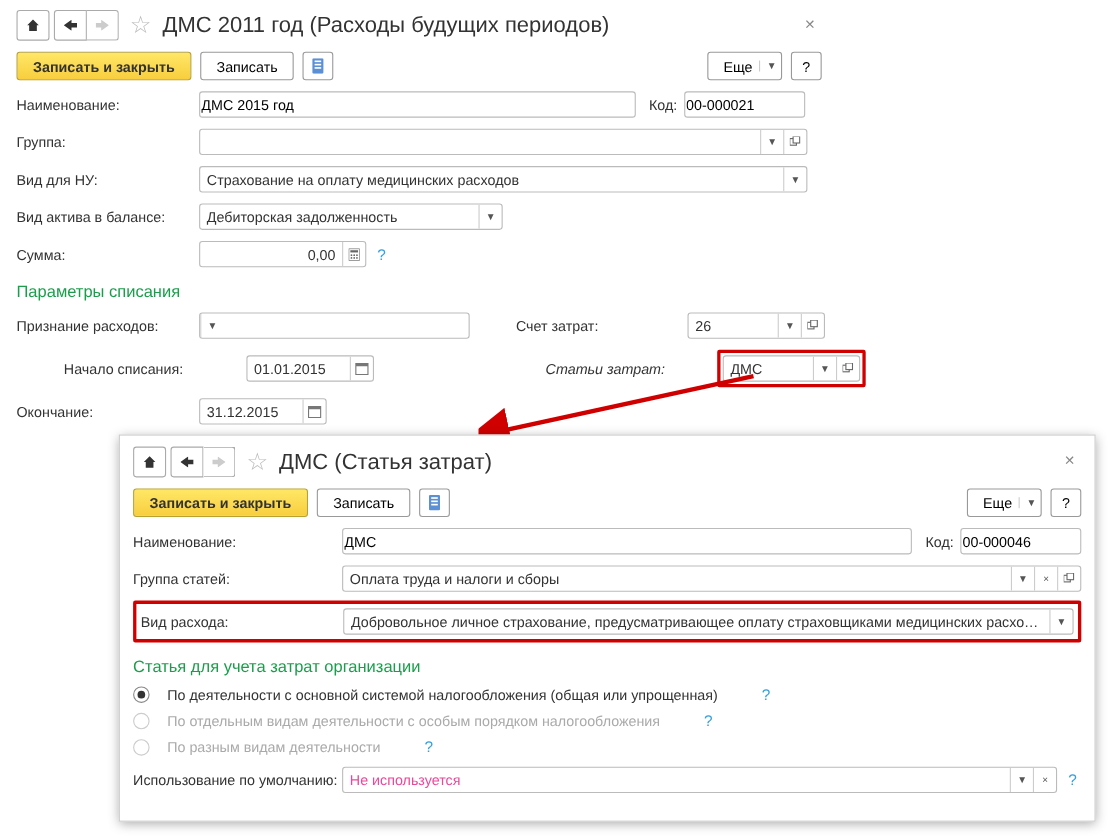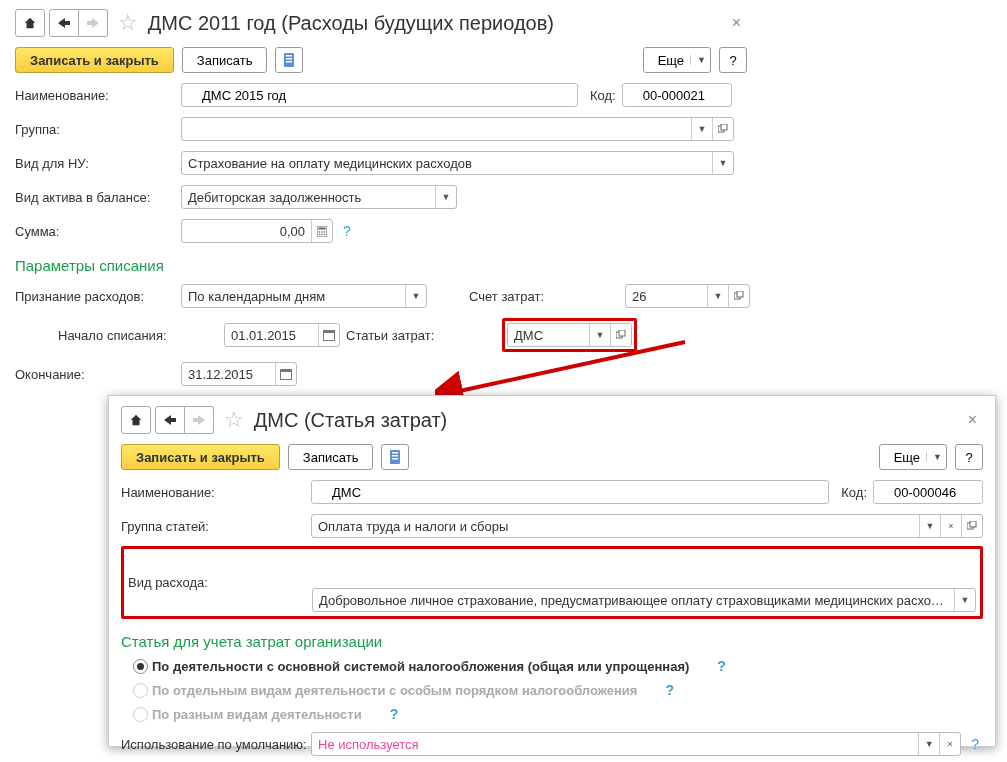--- a/index.html
+++ b/index.html
@@ -98,21 +98,21 @@
     gap: 6px;
   }
   .label {
     color:#333;
     white-space: nowrap;
   }
   input[type=text].field, .combo {
     border:1px solid #bbb;
     border-radius:3px;
     height:24px;
-    padding: 0 20px;
+    padding: 0 1px;
     font-size:13px;
     background:#fff;
     box-sizing:border-box;
   }
   .combo {
     display:flex;
     align-items:center;
     padding:0;
     overflow:hidden;
   }
@@ -159,24 +159,23 @@
   }
   .red-box {
     border: 3px solid #d00000;
     border-radius: 2px;
     padding: 2px;
     box-sizing: border-box;
   }
   .radio-row {
     display:flex;
     align-items:center;
-    gap:4px;
+    gap:16px;
     margin-top:8px;
-    margin-left: 12px;
-    font-weight: bold;
+    margin-left: 0;
   }
   .radio-row.disabled { color:#aaa; }
   .radio {
     width:13px; height:13px; border:1px solid #888; border-radius:50%;
     display:inline-flex; align-items:center; justify-content:center;
   }
   .radio.disabled { border-color:#ccc;}
   .radio .dot { width:7px; height:7px; background:#333; border-radius:50%; }
   .grey-placeholder { color:#ec4899; }
   svg.arrow {
@@ -296,21 +295,20 @@
       </span>
     </div>
     <span class="help-q">?</span>
   </div>
 
   <div class="section-title">Параметры списания</div>
 
   <div class="form-row">
     <span class="label" style="width:160px;">Признание расходов:</span>
     <div class="combo" style="width:246px;">
-      <span class="combo-text">По календарным дням</span>
       <span class="combo-btn">▼</span>
     </div>
     <span class="label" style="width:150px; margin-left:36px;">Счет затрат:</span>
     <div class="combo" style="width:125px;">
       <span class="combo-text">26</span>
       <span class="combo-btn">▼</span>
       <span class="combo-btn">
         <svg width="10" height="10">
             <rect x="0" y="2" width="6" height="6" fill="none" stroke="#666"></rect>
             <rect x="3" y="0" width="6" height="6" fill="#fff" stroke="#666"></rect>
@@ -318,21 +316,21 @@
       </span>
     </div>
   </div>
 
   <div class="form-row">
     <span class="label" style="width:160px;margin-left:43px;">Начало списания:</span>
     <div class="combo" style="width:116px;">
       <span class="combo-text">01.01.2015</span>
       <span class="combo-btn cal-icon"></span>
     </div>
-    <span class="label" style="width:150px; ">Статьи затрат:</span>
+    <span class="label" style="width:150px; margin-left:150px;font-style:italic;">Статьи затрат:</span>
     <div class="red-box" style="display:inline-block; position:relative;">
       <div class="combo" style="width:125px;">
         <span class="combo-text">ДМС</span>
         <span class="combo-btn">▼</span>
         <span class="combo-btn">
           <svg width="10" height="10">
               <rect x="0" y="2" width="6" height="6" fill="none" stroke="#666"></rect>
               <rect x="3" y="0" width="6" height="6" fill="#fff" stroke="#666"></rect>
             </svg>
         </span>
@@ -419,21 +417,21 @@
         <svg width="10" height="10">
             <rect x="0" y="2" width="6" height="6" fill="none" stroke="#666"></rect>
             <rect x="3" y="0" width="6" height="6" fill="#fff" stroke="#666"></rect>
           </svg>
       </span>
     </div>
   </div>
 
   <div class="form-row red-box" style="margin-top:8px; padding:4px;">
     <span class="label" style="width:178px;">Вид расхода:</span>
-    <div class="combo" style="flex:1;margin-top:35px;">
+    <div class="combo" style="flex:1;">
       <span class="combo-text">Добровольное личное страхование, предусматривающее оплату страховщиками медицинских расходов</span>
       <span class="combo-btn">▼</span>
     </div>
   </div>
 
   <div class="section-title">Статья для учета затрат организации</div>
 
   <div class="radio-row">
     <span class="radio">
         <span class="dot"></span>

